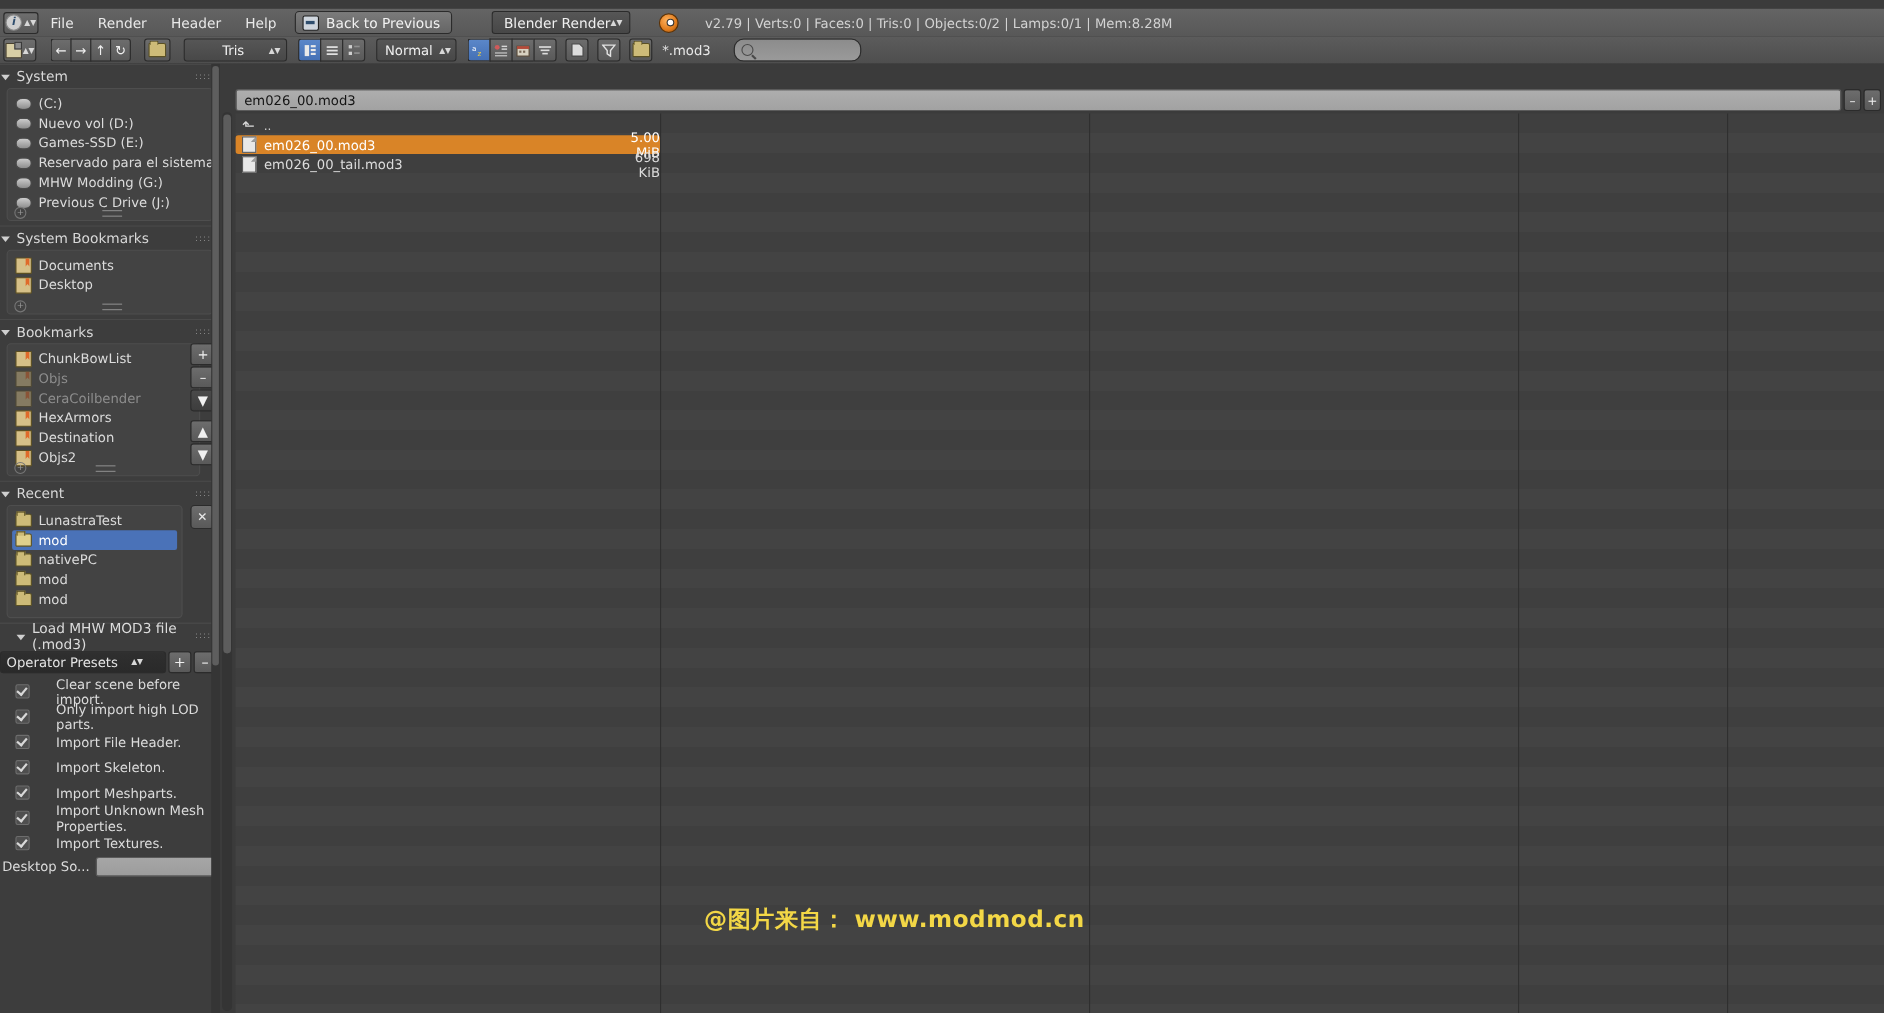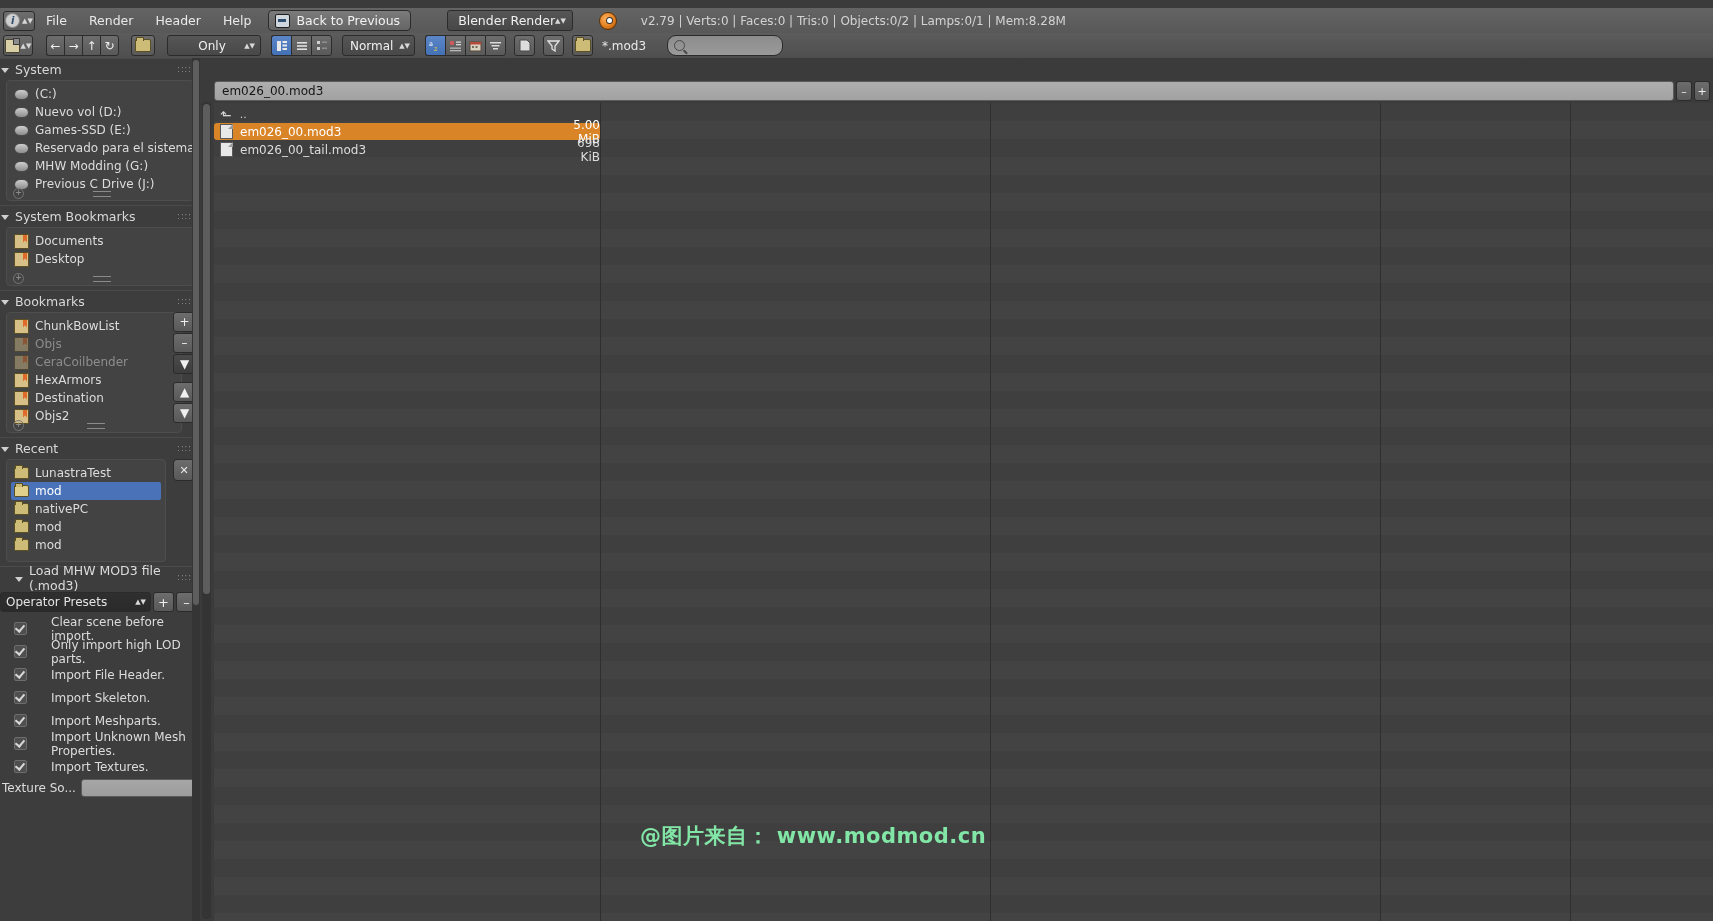--- a/index.html
+++ b/index.html
@@ -135,21 +135,21 @@
   .xbtn{width:20px;height:20px;border:1px solid #2b2b2b;border-radius:4px;
       background:linear-gradient(#6d6d6d,#595959);display:flex;align-items:center;
       justify-content:center;color:#e8e8e8;font-size:11px;}
 
   
   .ophead{display:flex;align-items:center;height:22px;padding-left:15px;color:#dcdcdc;font-size:12.5px;
       background:#3d3d3d;border-top:1px solid #4c4c4c;}
   .presetrow{display:flex;align-items:center;height:18px;margin:4px 3px 6px 0;}
   .preset{flex:1;height:18px;border:1px solid #2b2b2b;border-radius:3px;
       background:linear-gradient(#2f2f2f,#2a2a2a);display:flex;align-items:center;
-      padding:0 4px 0 5px;justify-content:space-between;font-size:12px;color:#e4e4e4;}
+      padding:0 20px 0 5px;justify-content:space-between;font-size:12px;color:#e4e4e4;}
   .pbtn{width:19px;height:18px;margin-left:2px;border:1px solid #2b2b2b;border-radius:3px;
       background:linear-gradient(#6d6d6d,#595959);display:flex;align-items:center;
       justify-content:center;color:#efefef;font-size:13px;line-height:13px;}
   .cbrow{display:flex;align-items:center;height:23px;padding-left:14px;gap:16px;}
   .cb{width:11px;height:11px;margin-right:8px;border:1px solid #6d6d6d;border-radius:2px;
       background:#4f4f4f;position:relative;flex:none;}
   .cb.on:after{content:"";position:absolute;left:2px;top:0px;width:4px;height:7px;
       border:solid #d8d8d8;border-width:0 2px 2px 0;transform:rotate(40deg);}
   .cbl{font-size:12px;color:#dcdcdc;}
   .texrow{display:flex;align-items:center;height:20px;padding-left:2px;gap:5px;}
@@ -183,21 +183,21 @@
       font-size:12px;color:#dcdcdc;box-sizing:border-box;}
   .frow .fsize{width:auto;font-size:12px;color:#dcdcdc;text-align:right;}
   .frow.sel{background:#d98427;border-radius:3px;}
   .frow.sel .fname,.frow.sel .fsize{color:#fff;}
   .docico{width:11px;height:13px;margin-right:7px;background:#e8e8e8;border:1px solid #5a5a5a;
       flex:none;position:relative;}
   .docico:after{content:"";position:absolute;right:-1px;top:-1px;border-width:0 0 5px 5px;
       border-style:solid;border-color:transparent transparent #9a9a9a transparent;}
   .uparrow{font-size:14px;color:#d8d8d8;margin-left:6px;margin-right:8px;line-height:14px;}
   .watermark{position:absolute;left:640px;top:822px;font-size:21px;font-weight:bold;
-      color:#86efac;opacity:.95;white-space:nowrap;letter-spacing:.5px;}
+      color:#fde047;opacity:.95;white-space:nowrap;letter-spacing:.5px;}
 </style>
 </head>
 <body>
 
 <div class="app">
 
 
   <div class="menubar">
     <div class="ed-sel">
       <span class="info-glyph">i</span>
@@ -227,21 +227,21 @@
     <div class="navgrp">
       <div class="nbtn">←</div>
       <div class="nbtn">→</div>
       <div class="nbtn">↑</div>
       <div class="nbtn">↻</div>
     </div>
     <div class="newdir">
       <span class="fold"></span>
     </div>
     <div class="drop-none">
-      <span>Only</span>
+      <span>Tris</span>
       <span class="updown">▲▼</span>
     </div>
     <div class="viewgrp">
       <div class="vbtn on">
         <svg width="12" height="12" viewBox="0 0 12 12">
             <rect x="1" y="1" width="4" height="10" fill="#e9e9e9"></rect>
             <rect x="6.5" y="1" width="4.5" height="2" fill="#e9e9e9"></rect>
             <rect x="6.5" y="4.5" width="4.5" height="2" fill="#e9e9e9"></rect>
             <rect x="6.5" y="8" width="4.5" height="2" fill="#e9e9e9"></rect>
           </svg>
@@ -488,21 +488,21 @@
       </div>
     <div class="cbrow">
         <span class="cb on"></span>
         <span class="cbl">Import Unknown Mesh Properties.</span>
       </div>
     <div class="cbrow">
         <span class="cb on"></span>
         <span class="cbl">Import Textures.</span>
       </div>
     <div class="texrow">
-      <span class="texlbl">Texture So...</span>
+      <span class="texlbl">Desktop So...</span>
       <span class="texfield"></span>
     </div>
 
     <div class="lp-scroll">
       <div class="lp-thumb"></div>
     </div>
   </div>
 
   <div class="main">
     <div class="namerow">

